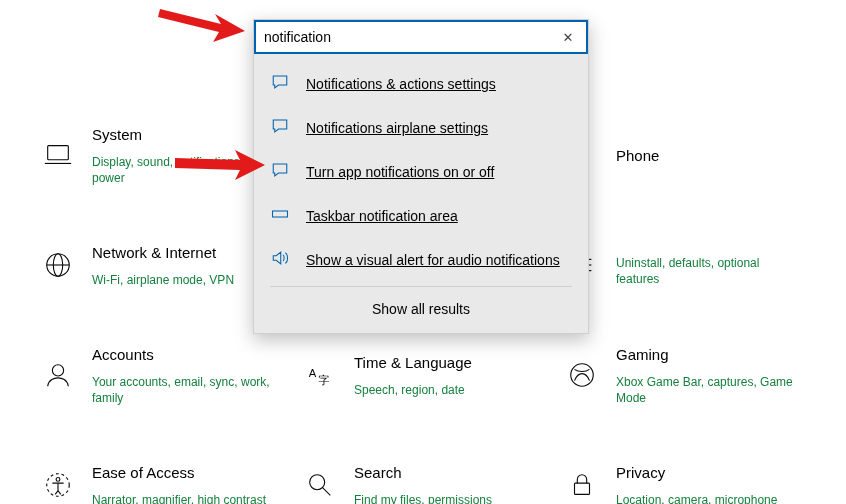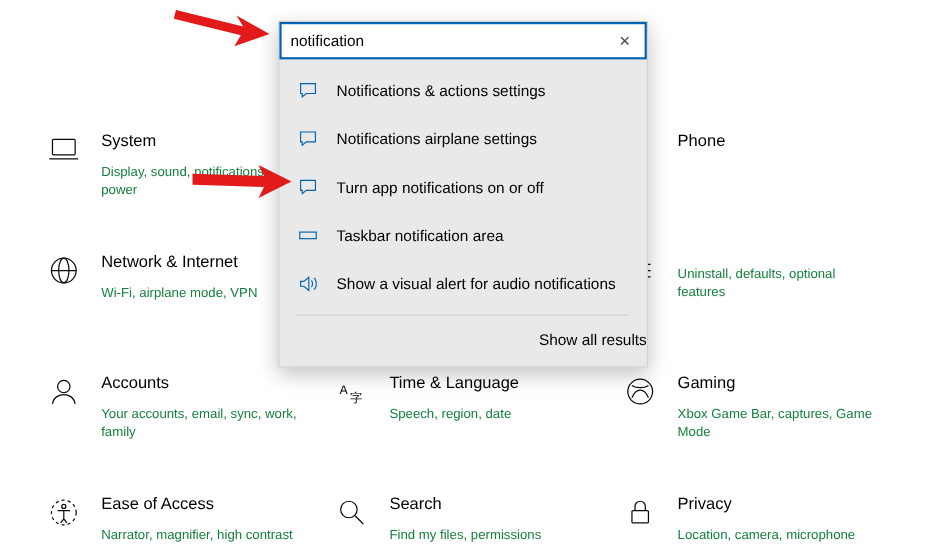--- a/index.html
+++ b/index.html
@@ -17,21 +17,21 @@
     top: 0; left: 0; right: 0; bottom: 0;
     padding: 100px 30px 0 30px;
     display: grid;
     grid-template-columns: 1fr 1fr 1fr;
     grid-template-rows: 110px 110px 110px 110px;
     column-gap: 0;
     row-gap: 0;
   }
   .cat {
     display: flex;
-    align-items: flex-start;
+    align-items: center;
     padding: 18px 10px;
   }
   .cat-icon {
     width: 36px;
     height: 36px;
     flex-shrink: 0;
     margin-right: 16px;
     display: flex;
     align-items: center;
     justify-content: center;
@@ -70,35 +70,36 @@
     background: transparent;
   }
   .search-clear {
     width: 20px; height: 20px;
     display: flex; align-items: center; justify-content: center;
     font-size: 13px; color: #444; cursor: pointer;
   }
   .results { padding: 6px 0 0 0; }
   .result {
     display: flex;
-    align-items: center;
+    align-items: flex-end;
     padding: 12px 16px;
     font-size: 14px;
     color: #000;
     cursor: pointer;
+    text-decoration: underline;
   }
   .result-icon {
     width: 20px; height: 20px;
     margin-right: 16px;
     display: flex; align-items: center; justify-content: center;
     color: #0063b1;
   }
   .result-icon svg { width: 18px; height: 18px; fill: none; stroke: #0063b1; stroke-width: 1.4; }
   .divider { height: 1px; background: #cfcfcf; margin: 6px 16px 0 16px; }
-  .show-all { text-align: right; padding: 14px 0 16px 0; font-size: 14px; cursor: pointer; }
+  .show-all { text-align: center; padding: 14px 0 16px 0; font-size: 14px; cursor: pointer; }
 
   .arrow {
     position: absolute;
     z-index: 20;
   }
   .arrow svg { display:block; }
 </style>
 </head>
 <body>
 

